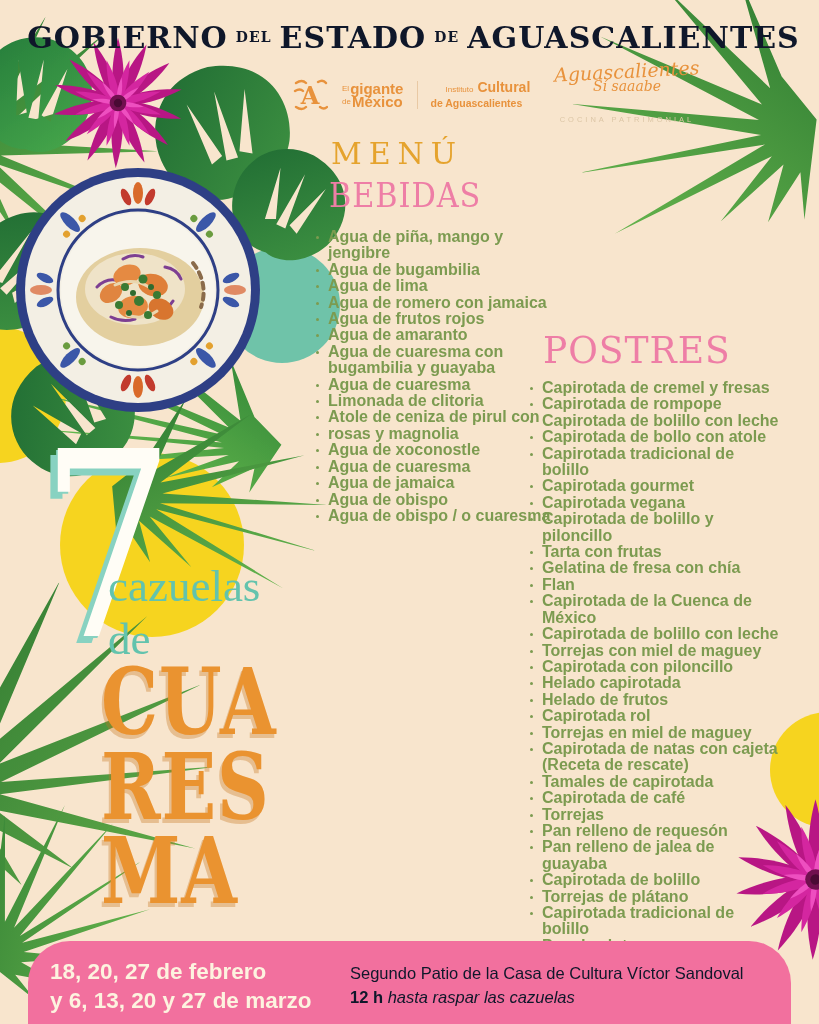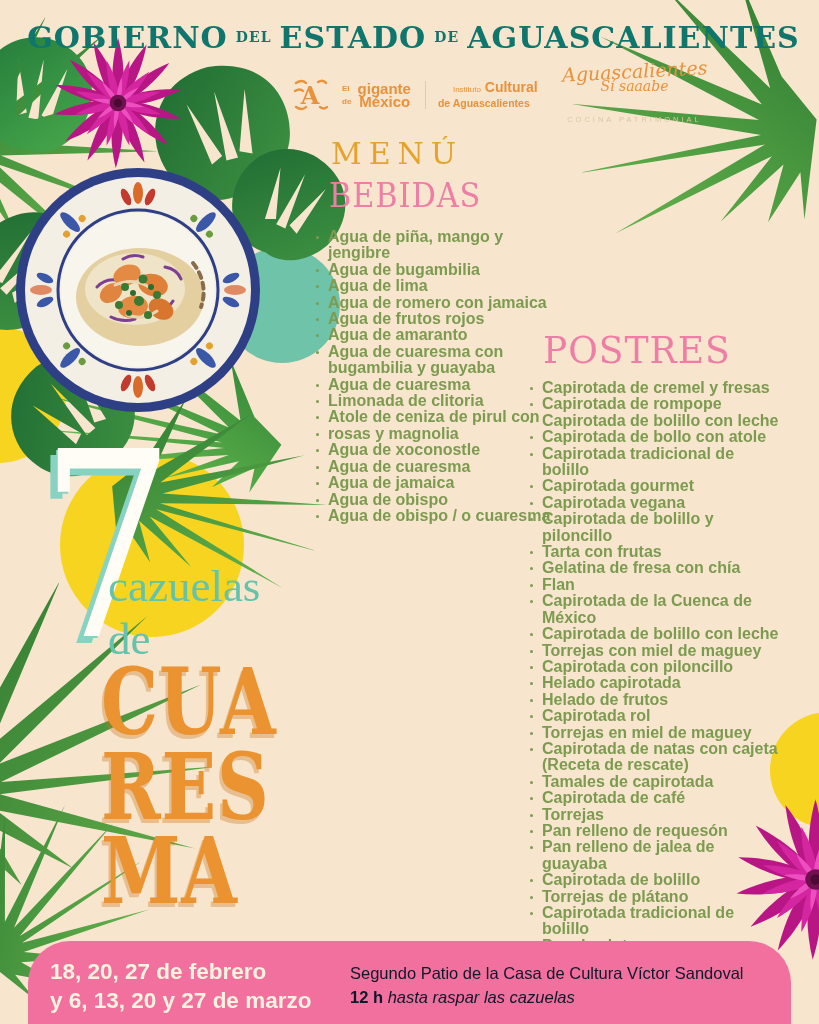--- a/index.html
+++ b/index.html
@@ -6,28 +6,28 @@
   .poster{position:relative;width:819px;height:1024px;overflow:hidden;background:#f8e5cd;
           font-family:"Liberation Sans",sans-serif;}
   
   .circle{position:absolute;border-radius:50%;z-index:1;}
   .c-yellow{background:#f6d41f;}
   .c-teal{background:#6fc3a9;}
   .deco{position:absolute;z-index:2;pointer-events:none;}
   .art{position:absolute;z-index:3;pointer-events:none;}
   .txt{position:absolute;z-index:4;}
   
-  .hdr{left:8px;right:0;top:20px;text-align:center;color:#0f766e;
+  .hdr{left:8px;right:0;top:20px;text-align:center;color:#0f172a;
        font-family:"DejaVu Serif",serif;letter-spacing:1px;}
   .hdr .bigw{font-size:30px;font-weight:600;}
   .hdr .smallw{font-size:14px;font-weight:600;position:relative;top:-6px;padding:0 2px;}
   .logos{left:292px;top:64px;width:350px;height:62px;display:flex;align-items:center;gap:14px;color:#e8923c;}
   .logo-a{width:36px;height:36px;flex:0 0 auto;}
   .gig{line-height:13px;font-weight:bold;font-size:15px;white-space:nowrap;}
-  .gig .tiny{font-size:8px;font-weight:bold;vertical-align:top;margin-right:8px;}
+  .gig .tiny{font-size:8px;font-weight:normal;vertical-align:top;margin-right:1px;}
   .inst{line-height:12px;font-size:14px;font-weight:bold;white-space:nowrap;border-left:1px solid #e9c9a4;padding-left:12px;}
   .inst .tiny{font-size:8px;font-weight:normal;padding-left:15px;}
   .inst .l2{font-size:10.5px;}
   .sis{margin-left:10px;text-align:center;line-height:15px;white-space:nowrap;}
   .sis .script{font-family:"DejaVu Serif",serif;font-style:italic;font-size:19px;transform:rotate(-3deg);display:block;}
   .sis .sub{font-family:"DejaVu Serif",serif;font-style:italic;font-size:14px;display:block;}
   .sis .tag{font-size:7.5px;letter-spacing:3px;color:#dcc6a6;display:block;margin-top:18px;}
   
   .menu-title{left:331px;top:136px;color:#e5a32d;font-family:"DejaVu Serif",serif;
               font-size:30px;letter-spacing:7px;}

